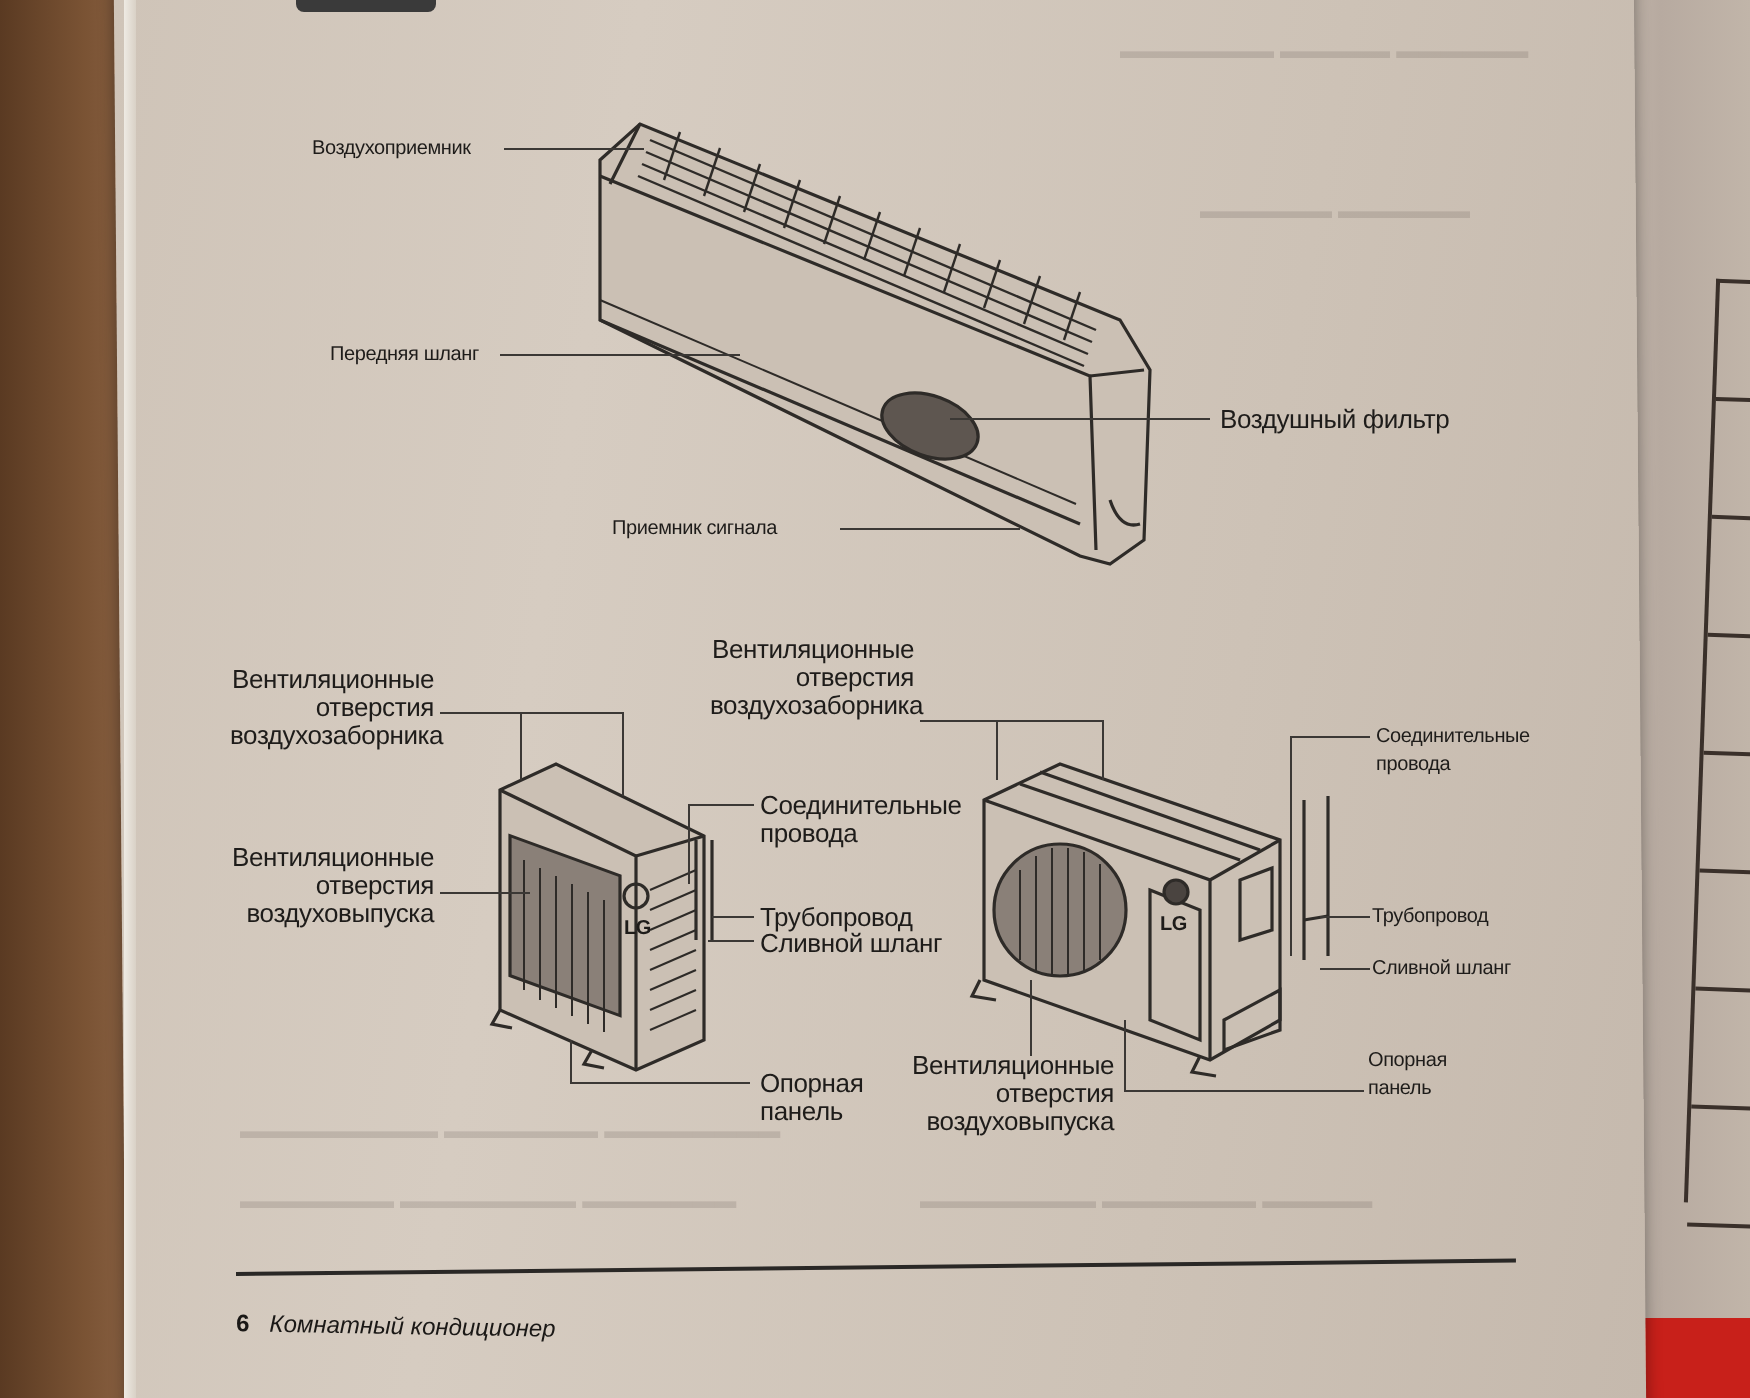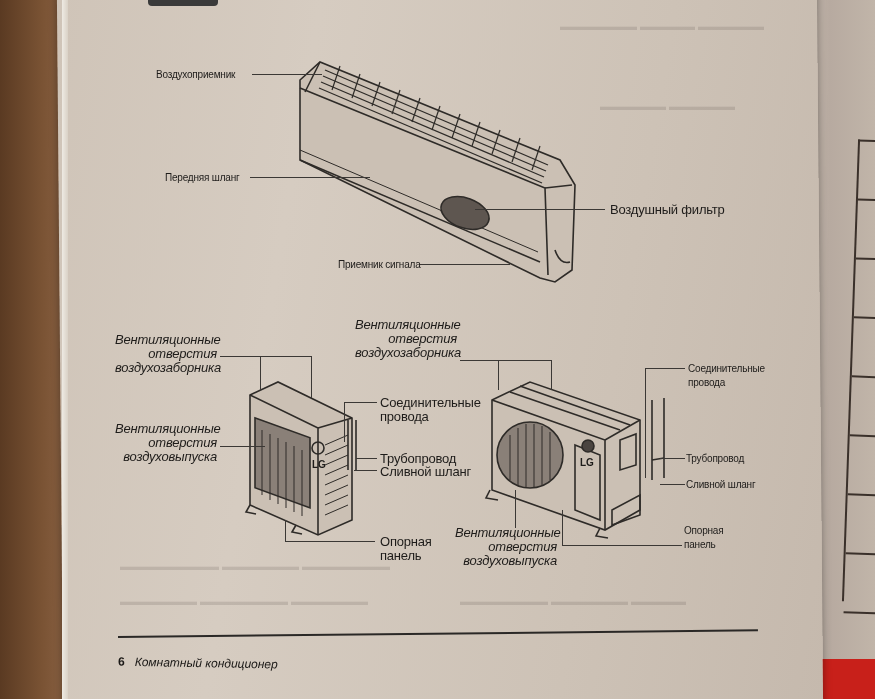--- a/index.html
+++ b/index.html
@@ -38,21 +38,21 @@
     }
     .top-tab {
       position: absolute; left: 148px; top: 0; width: 70px; height: 6px;
       background: #3a3a3a; border-radius: 0 0 4px 4px;
     }
     .lbl {
       position: absolute; font-size: 13px; color: #1e1c1a; line-height: 14px;
       white-space: nowrap; letter-spacing: -0.2px;
     }
     .lbl.sm { font-size: 10px; }
-    .lbl.r { text-align: right; font-style: italic; }
+    .lbl.r { text-align: right; }
     .ln { position: absolute; background: #3b3835; }
     svg.drawing { position: absolute; left: 0; top: 0; }
     .footer-line {
       position: absolute; left: 118px; top: 636px; width: 640px; height: 2px;
       background: #2a2826; transform: rotate(-0.6deg); transform-origin: left;
     }
     .footer {
       position: absolute; left: 118px; top: 656px; font-size: 12px; font-style: italic;
       color: #1a1816; transform: rotate(1deg);
     }
@@ -195,21 +195,21 @@
 <div class="ln" style="left:645px;top:368px;width:1px;height:110px;"></div>
 <div class="ln" style="left:660px;top:458px;width:25px;height:1px;"></div>
 <div class="ln" style="left:660px;top:484px;width:25px;height:1px;"></div>
 <div class="ln" style="left:515px;top:490px;width:1px;height:38px;"></div>
 <div class="ln" style="left:562px;top:545px;width:120px;height:1px;"></div>
 <div class="ln" style="left:562px;top:510px;width:1px;height:35px;"></div>
 
 <div class="lbl sm" style="left:156px;top:68px;">Воздухоприемник</div>
 <div class="lbl sm" style="left:165px;top:171px;">Передняя шланг</div>
 <div class="lbl" style="left:610px;top:203px;">Воздушный фильтр</div>
-<div class="lbl sm" style="left:338px;top:258px;">Приемник сигнала</div>
+<div class="lbl sm" style="left:306px;top:258px;">Приемник сигнала</div>
 
 <div class="lbl r" style="left:115px;top:333px;width:102px;">
   <div>Вентиляционные</div>
   <div>отверстия</div>
   <div>воздухозаборника</div>
 </div>
 <div class="lbl r" style="left:115px;top:422px;width:102px;">
   <div>Вентиляционные</div>
   <div>отверстия</div>
   <div>воздуховыпуска</div>

